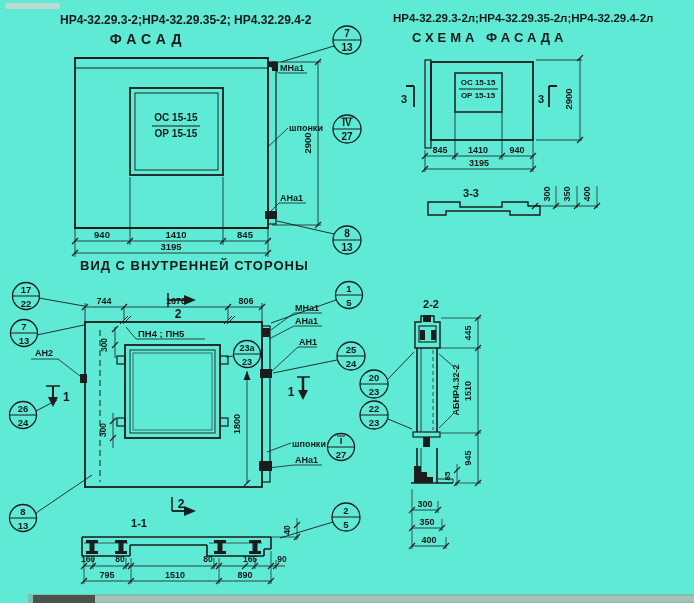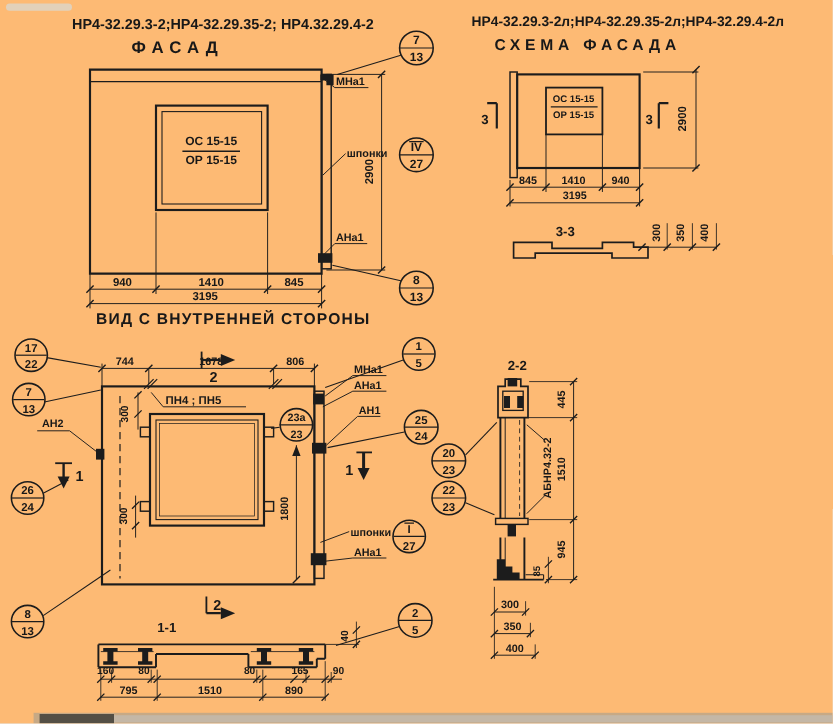--- a/index.html
+++ b/index.html
@@ -1,16 +1,16 @@
 <!DOCTYPE html>
 <html><head>
 <meta charset="utf-8">
 <style>
   html,body{margin:0;padding:0;background:#e8e8e4;}
-  .sheet{position:relative;width:694px;height:603px;background:#fdba74;overflow:hidden;}
+  .sheet{position:relative;width:694px;height:603px;background:#5eead4;overflow:hidden;}
   svg{display:block;}
   text.t{font-family:"Liberation Sans","DejaVu Sans",sans-serif;font-weight:700;fill:#181818;}
   .ln{stroke:#1c1c1c;fill:none;stroke-linecap:butt;}
   .blk{fill:#1c1c1c;stroke:none;}
 </style>
 </head>
 <body>
 
 <div class="sheet">
 <svg width="694" height="603" viewBox="0 0 694 603">

